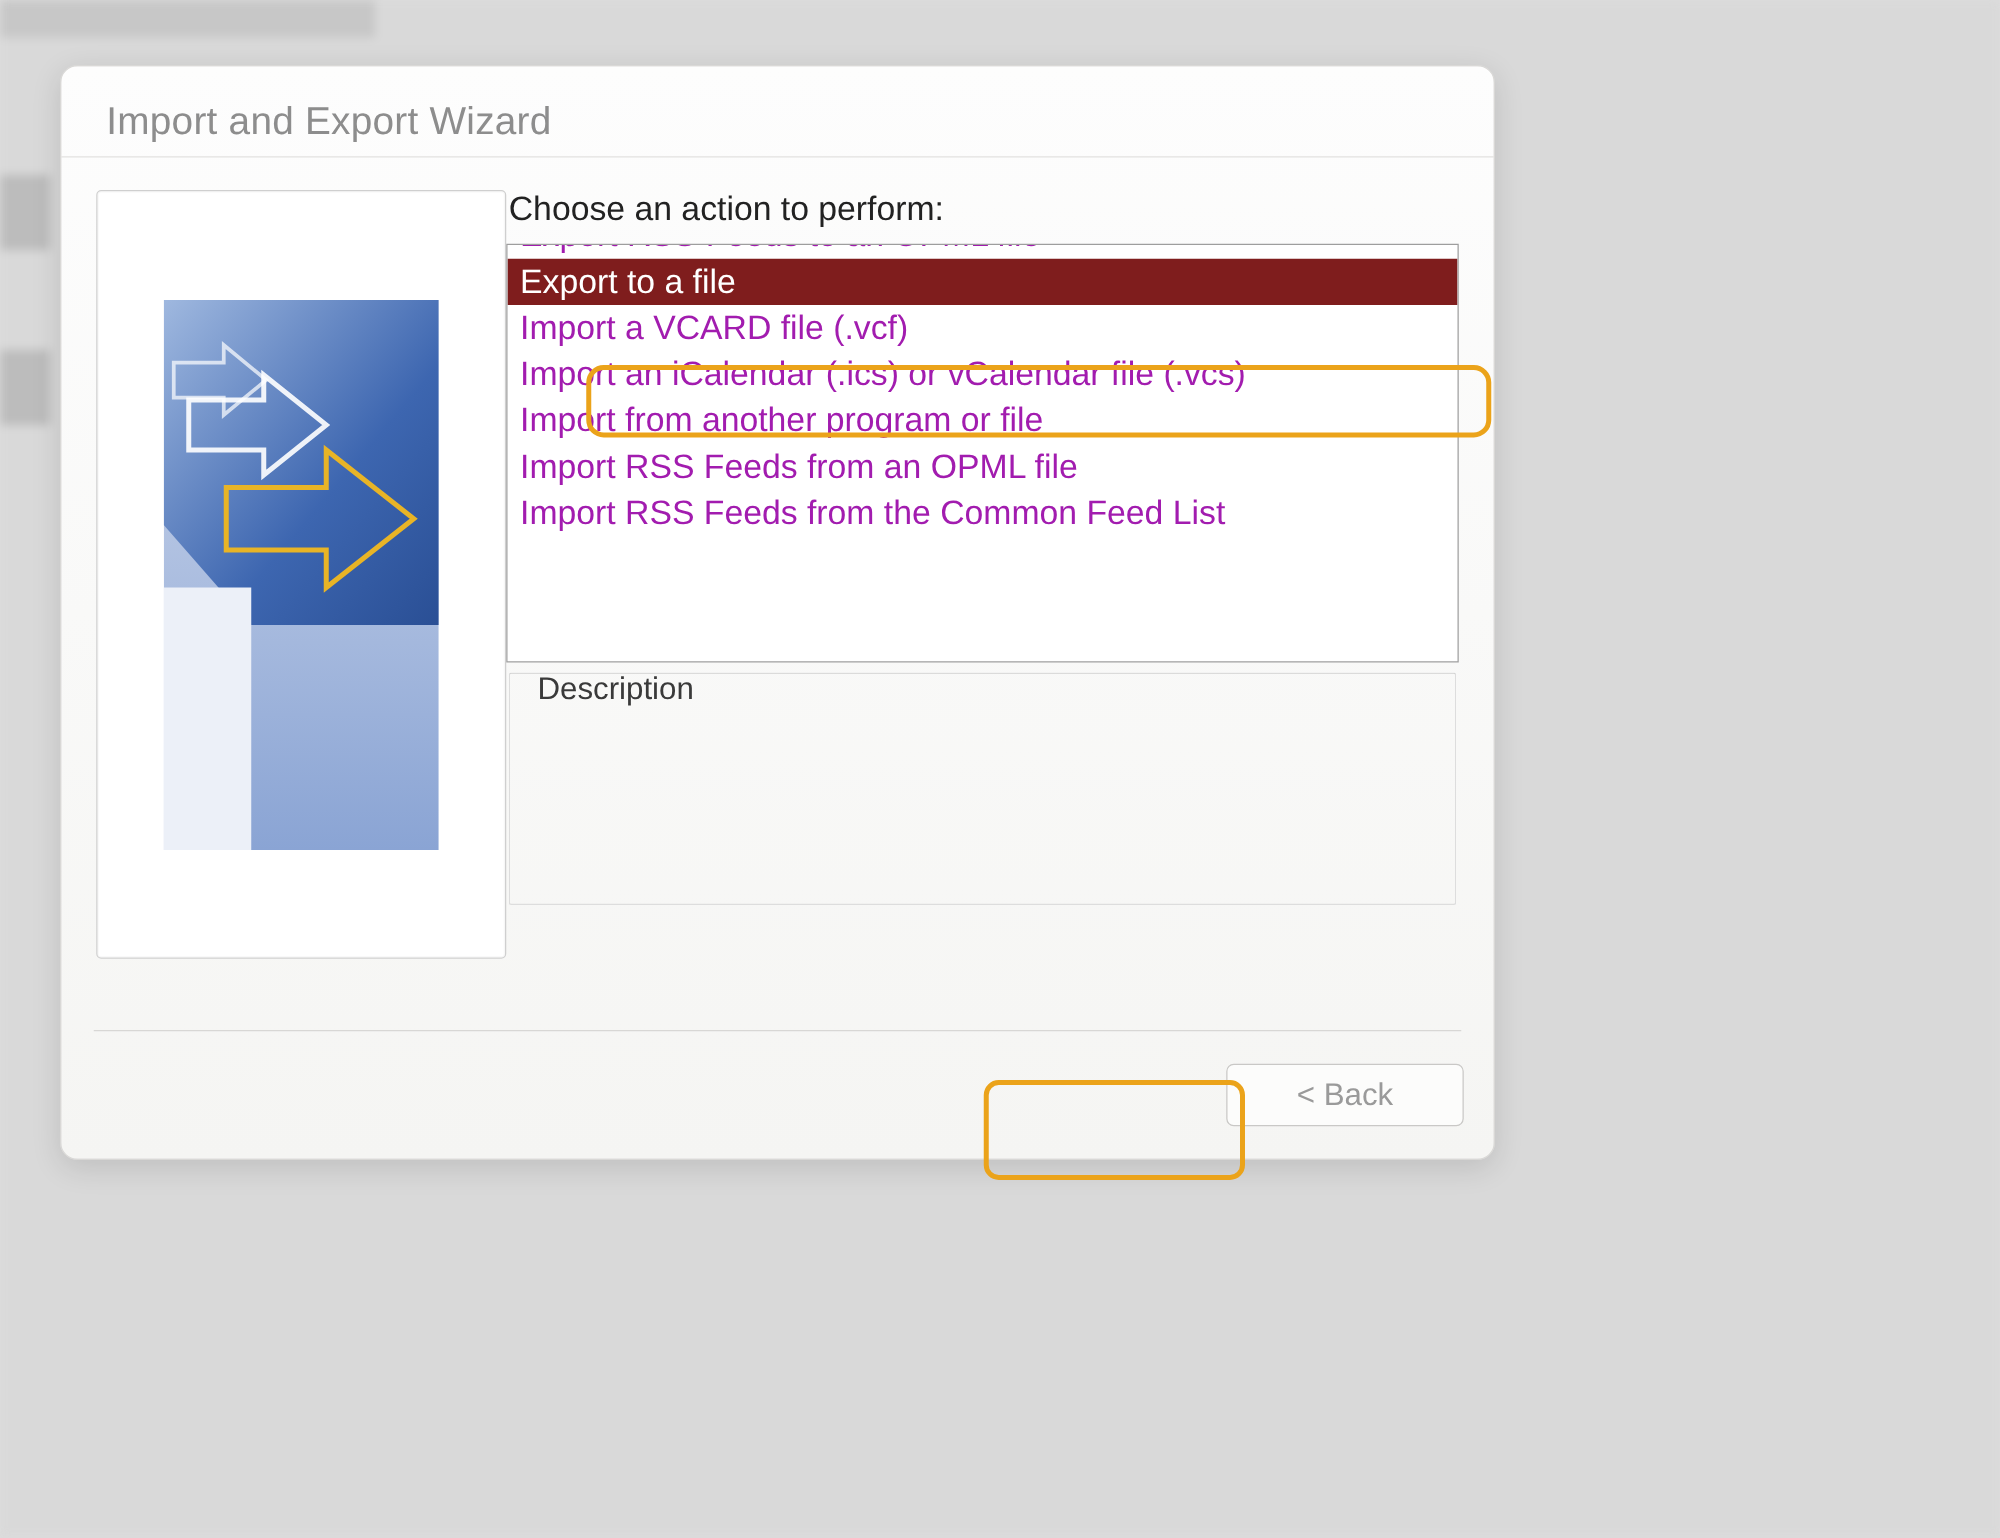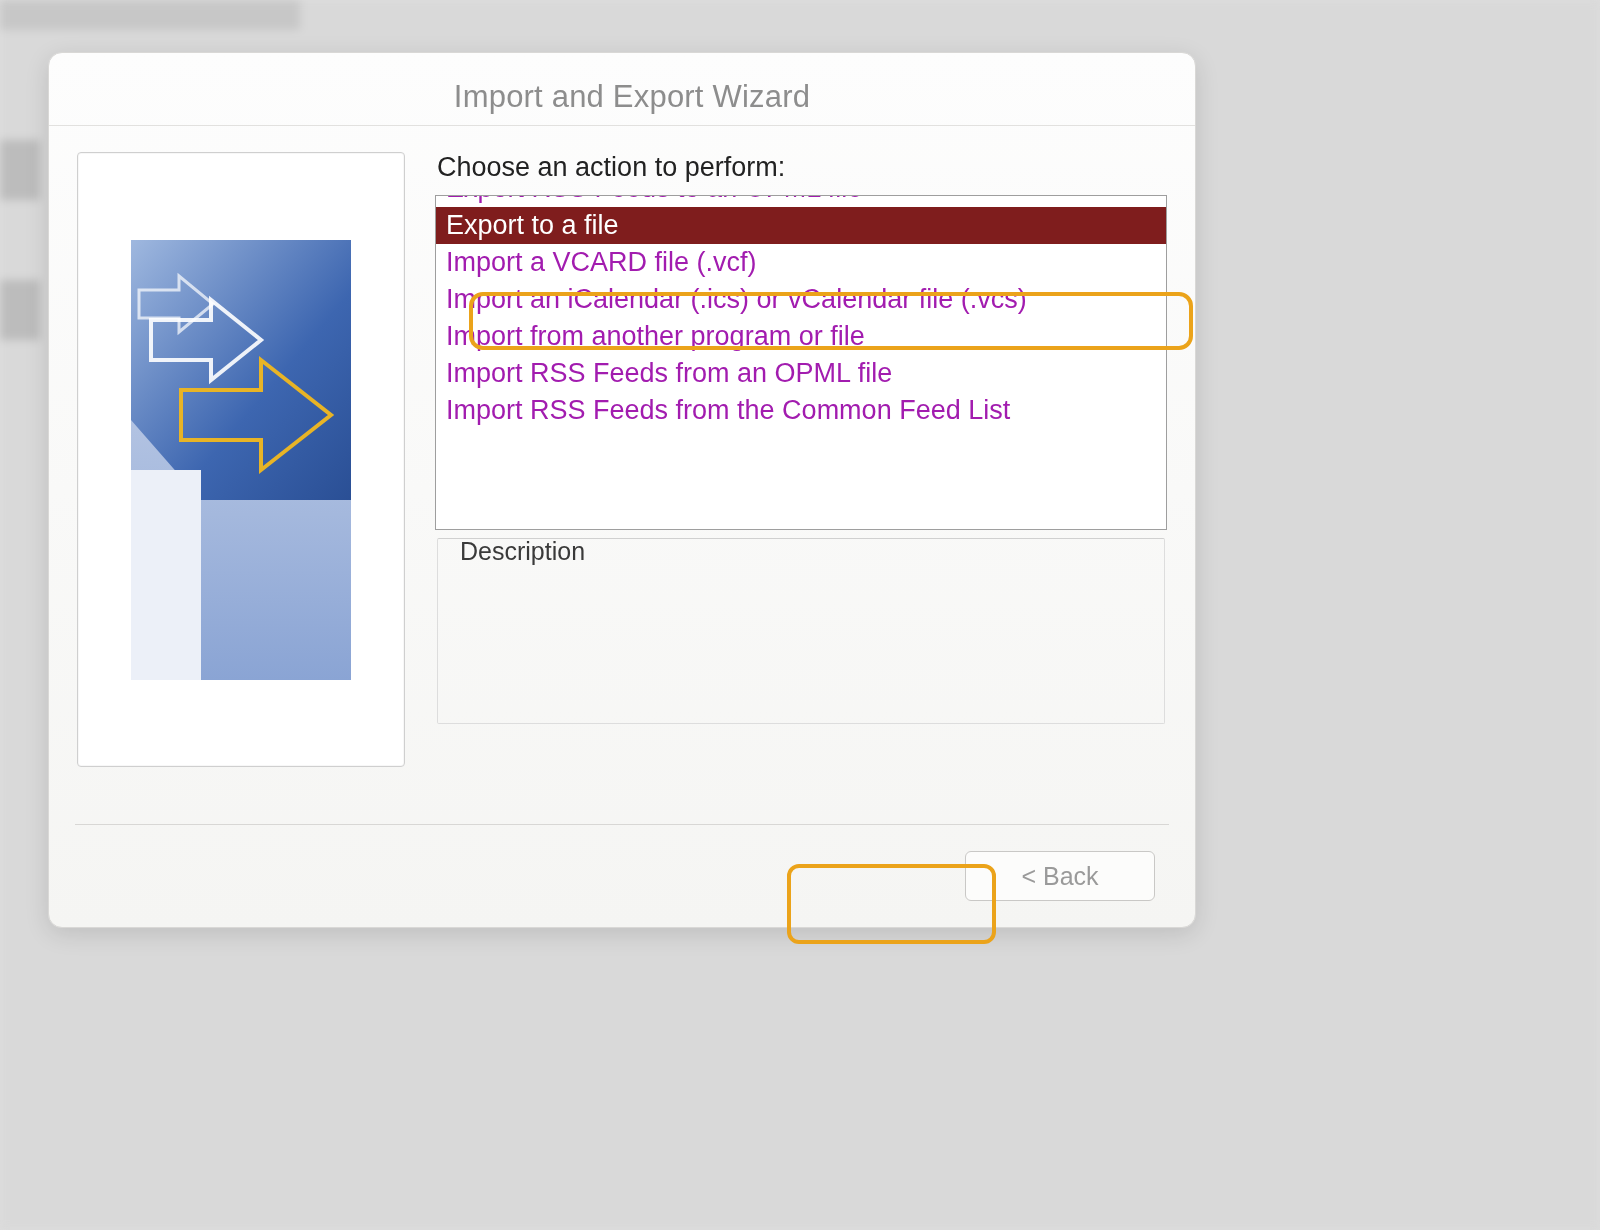--- a/index.html
+++ b/index.html
@@ -27,30 +27,28 @@
     border: 1px solid #d9d8d6;
     border-radius: 14px;
     box-shadow: 0 6px 24px rgba(0,0,0,0.12);
     display: flex; flex-direction: column;
   }
   .dialog-title {
     padding: 26px 16px 10px 36px;
     font-size: 31px;
     color: #8d8d8d;
     letter-spacing: 0.2px;
-    text-align: center;
   }
   .title-divider {
     height: 1px; background: #e2e1df; margin: 0;
   }
   .content {
     flex: 1;
     display: flex;
     padding: 26px 28px 0 28px;
-    gap: 30px;
   }
   .sidebar-image {
     width: 328px; height: 615px;
     border: 1px solid #cfcfcf;
     border-radius: 4px;
     background: #fff;
     display: flex; align-items: center; justify-content: center;
     box-shadow: inset 0 0 0 1px rgba(0,0,0,0.03);
     padding: 0;
   }
@@ -129,21 +127,21 @@
     color: #222;
     margin: 6px 0 0 6px;
   }
   .footer-sep {
     height: 1px; background: #d8d7d5; margin: 12px 26px 0 26px;
   }
   .footer {
     display: flex;
     justify-content: flex-end;
     gap: 24px;
-    padding: 26px 40px 26px 0;
+    padding: 26px 24px 26px 0;
   }
   .btn {
     min-width: 190px;
     height: 50px;
     font-size: 25px;
     border: 1px solid #c9c8c6;
     background: #fcfcfb;
     border-radius: 6px;
     color: #2b2b2b;
     cursor: pointer;

